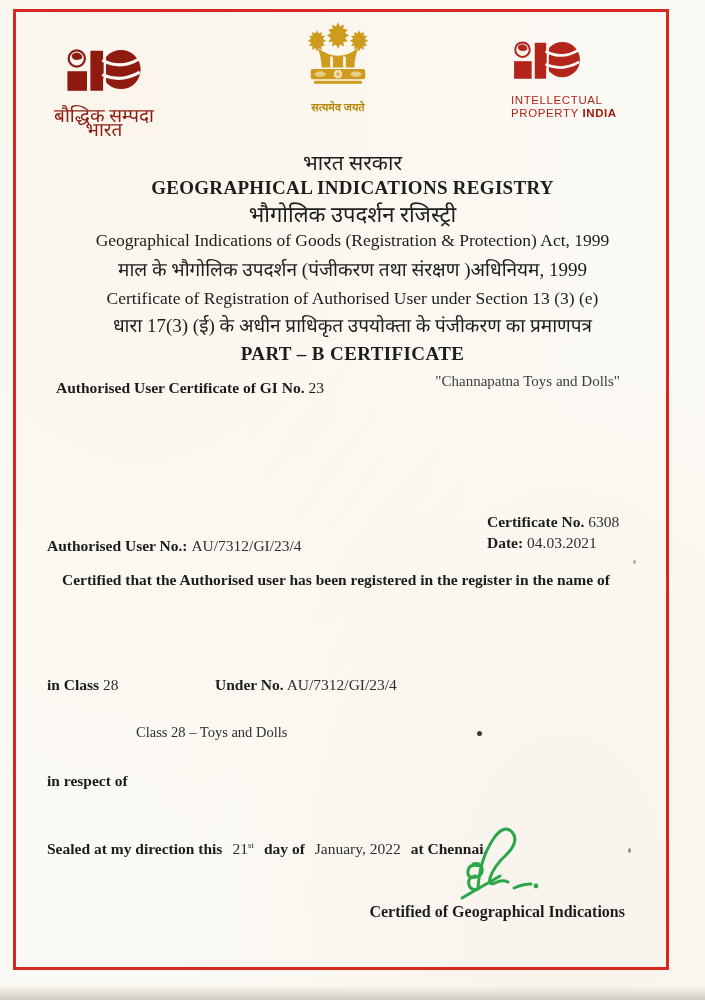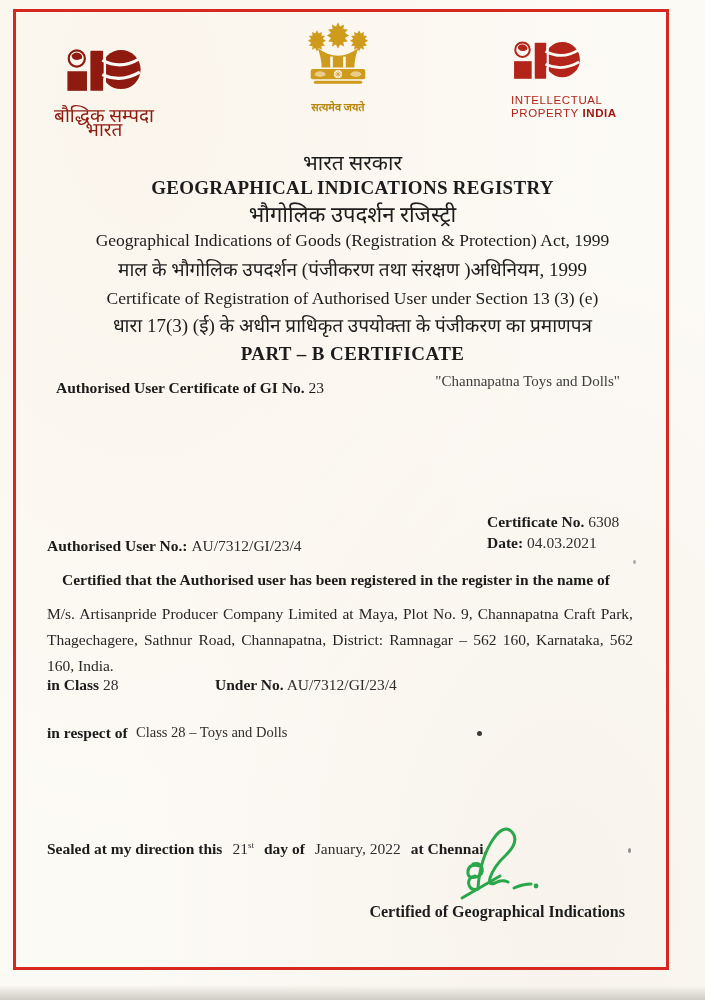--- a/index.html
+++ b/index.html
@@ -46,21 +46,21 @@
   .certified{ left:47px; top:571px; font-size:15.5px; font-weight:bold;margin-left:15px; }
   .registrant { left:47px; top:601px; width:586px; font-size:15.5px;
                 line-height:26px; text-align:justify; color:#262626; }
   .class-row { top:676px; font-size:15.5px;text-align:right; }
   .class-row .lbl { font-weight:bold; }
   .class-row .val { color:#2e2e2e; }
   .pos-class  { left:47px; }
   .pos-under  { left:175px;margin-left:40px; }
   .pos-asof   { left:437px; }
   .respect-row { top:724px; font-size:15.5px; }
-  .pos-respect-label { left:47px; font-weight:bold; }
+  .pos-respect-label { left:47px; font-weight:bold;margin-top:48px; }
   .pos-respect-val   { left:136px; font-size:14.5px; color:#2e2e2e; }
   .sealed-row { left:47px; top:840px; font-size:15.5px; }
   .sealed-row .gap { display:inline-block; width:10px; }
   .sealed-row .val { font-weight:normal; color:#2e2e2e; }
   .sealed-row sup { font-size:9px; }
   .registrar { right:80px; top:903px; font-size:16px; font-weight:bold; }
   .logo-left { left:45px; top:48px; width:118px; text-align:center; }
   .logo-left .caption { margin-top:2px; font-weight:normal; font-size:19px;
                         line-height:14px; color:#8e1a10; }
   .logo-right { left:511px; top:40px; width:120px; }
@@ -175,21 +175,20 @@
     </div>
   </div>
 
   <div class="abs au-row b">
     <span>Authorised User No.:</span>
     <span class="val"> </span><span class="val">AU/7312/GI/23/4</span>
   </div>
 
   <div class="abs certified">Certified that the Authorised user has been registered in the register in the name of</div>
 
-  <div class="abs registrant">M/s. Artisanpride Producer Company Limited at Maya, Plot No. 9, Channapatna Craft Park, Thagechagere, Sathnur Road, Channapatna, District: Ramnagar – 562 160, Karnataka, 562 160, India.</div>
 
   <div class="abs class-row pos-class">
     <span class="lbl">in Class</span>
     <span class="val"> </span><span class="val">28</span>
   </div>
   <div class="abs class-row pos-under">
     <span class="lbl">Under No.</span>
     <span class="val"> </span><span class="val">AU/7312/GI/23/4</span>
   </div>
 

